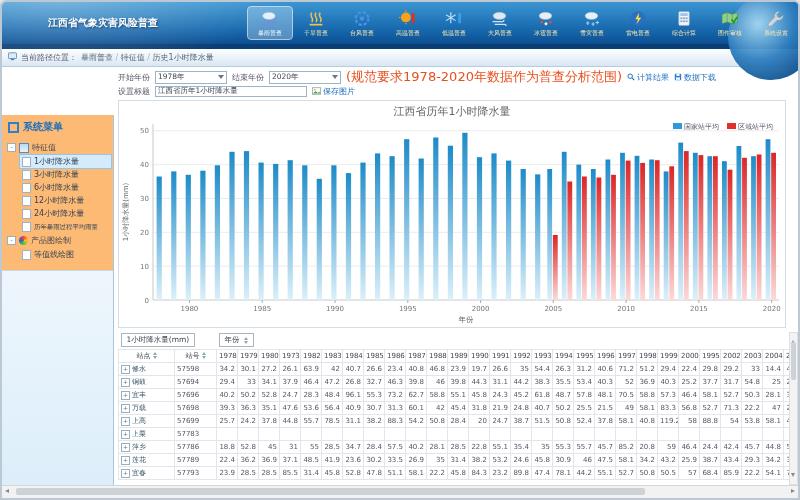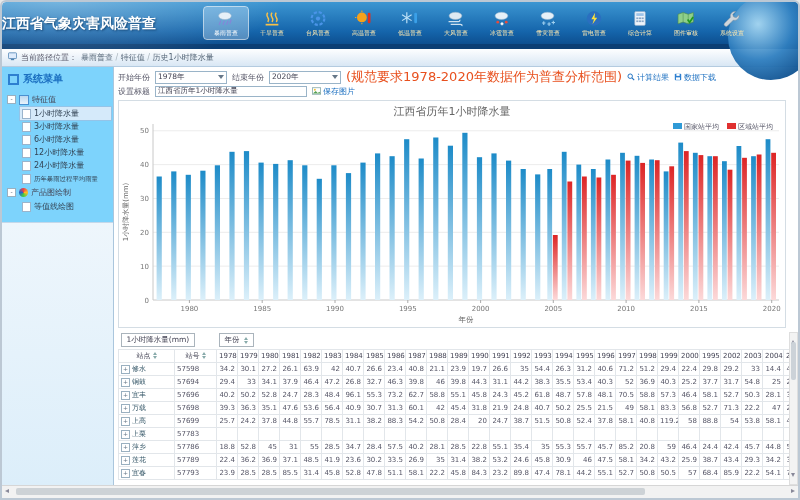--- a/index.html
+++ b/index.html
@@ -4,22 +4,22 @@
 <style>
   html,body{margin:0;padding:0;width:800px;height:500px;overflow:hidden;
     font-family:"DejaVu Sans","Liberation Sans",sans-serif;background:#e8e8e8;}
   .window{position:absolute;inset:0;border:2px solid #bcc8d4;border-radius:6px 6px 0 0;
     overflow:hidden;background:#fff;box-sizing:border-box;}
   
   .titlebar{height:42px;background:linear-gradient(180deg,#3c96d2 0%,#1565ab 70%,#0d4f90 100%);
     position:relative;display:flex;align-items:center;border-radius:4px 4px 0 0;}
   .titlebar::before{content:'';position:absolute;left:-50px;top:-34px;width:340px;height:100px;
     background:radial-gradient(ellipse at 32% 32%,rgba(255,255,255,.30),rgba(255,255,255,0) 68%);pointer-events:none;}
-  .app-title{width:198px;color:#fff;font-weight:bold;font-size:14px;line-height:16px;
-    text-shadow:1px 1px 2px rgba(0,40,80,.65);z-index:2;}
+  .app-title{width:198px;padding-left:9px;color:#fff;font-weight:bold;font-size:10px;line-height:16px;
+    text-shadow:1px 1px 2px rgba(0,40,80,.65);z-index:2;margin-left:37px;}
   .app-title .l2{padding-left:16px;}
   .toolbar{display:flex;flex:1;gap:2px;z-index:2;margin-left:4px;}
   .tb-item{width:44px;display:flex;flex-direction:column;align-items:center;cursor:pointer;
     padding:2px 0 1px;border-radius:3px;}
   .tb-item.active{background:rgba(214,238,255,.35);outline:1px solid rgba(255,255,255,.65);}
   .tb-icon{width:26px;height:19px;display:flex;align-items:center;justify-content:center;}
   .tb-label{font-size:6.5px;color:#ffe9b0;margin-top:1px;white-space:nowrap;transform:scale(.92);}
   .tb-item.active .tb-label{color:#fff;}
   .globe{position:absolute;right:-16px;top:-8px;width:86px;height:86px;border-radius:50%;z-index:1;
     background:radial-gradient(circle at 35% 35%,#a8d8f2,#2f7fc0 45%,#0a4a88 82%);opacity:.95;}
@@ -30,21 +30,21 @@
     padding:0 6px;gap:4px;}
   .crumb-seg{color:#567;cursor:pointer;}
   .crumb-sep{color:#a8b4bc;}
   .user-area{margin-left:auto;display:flex;align-items:center;gap:4px;}
   .user-label{color:#556;}
   .logout{background:linear-gradient(180deg,#ef6a55,#cc3220);color:#fff;border:1px solid #b02a18;
     border-radius:2px;padding:1px 6px 2px;font-size:7.5px;display:flex;gap:3px;align-items:center;cursor:pointer;}
   .pwr{width:5px;height:5px;border:1.5px solid #fff;border-radius:50%;display:inline-block;}
   
   .body{display:flex;height:calc(100% - 78px);}
-  .sidebar{width:112px;border-right:1px solid #aac6dd;display:flex;flex-direction:column;background:#7dd3fc;box-sizing:border-box;}
+  .sidebar{width:112px;border-right:1px solid #aac6dd;display:flex;flex-direction:column;background:#fdba74;box-sizing:border-box;margin-top:48px;}
   .sb-title{display:flex;align-items:center;gap:4px;padding:5px 6px 4px;color:#1b6fc0;font-weight:bold;font-size:10px;}
   .sq{width:7px;height:7px;border:2px solid #2d7fd0;flex:0 0 auto;}
   .tree{font-size:8px;color:#334;padding:2px 2px 4px 5px;}
   .tree-group{display:flex;align-items:center;gap:3px;padding:2px 0;cursor:pointer;color:#445;}
   .expander{width:7px;height:7px;border:1px solid #9ab0c0;background:#fff;font-size:6px;line-height:6px;
     text-align:center;color:#567;flex:0 0 auto;}
   .gicon-grid{width:8px;height:8px;border:1px solid #4a90d0;background:linear-gradient(#bcd8f0,#e8f3fc);flex:0 0 auto;}
   .gicon-pie{width:9px;height:9px;border-radius:50%;background:conic-gradient(#e44,#fb2,#4c4,#26c,#e44);flex:0 0 auto;}
   .tree-item{display:flex;align-items:center;gap:3px;padding:1px 2px;margin-left:13px;cursor:pointer;color:#345;white-space:nowrap;}
   .tree-item.selected{background:#d5eafa;outline:1px solid #94c4e8;}
@@ -504,21 +504,21 @@
                     <i class="tri-u"></i>
                     <i class="tri-d"></i>
                   </span></th>
                 <th>站号<span class="sortg">
                     <i class="tri-u"></i>
                     <i class="tri-d"></i>
                   </span></th>
                 <th>1978</th>
                 <th>1979</th>
                 <th>1980</th>
-                <th>1981</th>
+                <th>1973</th>
                 <th>1982</th>
                 <th>1983</th>
                 <th>1984</th>
                 <th>1985</th>
                 <th>1986</th>
                 <th>1987</th>
                 <th>1988</th>
                 <th>1989</th>
                 <th>1990</th>
                 <th>1991</th>
@@ -545,21 +545,21 @@
                 <td class="num">34.2</td>
                 <td class="num">30.1</td>
                 <td class="num">27.2</td>
                 <td class="num">26.1</td>
                 <td class="num">63.9</td>
                 <td class="num">42</td>
                 <td class="num">40.7</td>
                 <td class="num">26.6</td>
                 <td class="num">23.4</td>
                 <td class="num">40.8</td>
-                <td class="num">21.1</td>
+                <td class="num">46.8</td>
                 <td class="num">23.9</td>
                 <td class="num">19.7</td>
                 <td class="num">26.6</td>
                 <td class="num">35</td>
                 <td class="num">54.4</td>
                 <td class="num">26.3</td>
                 <td class="num">31.2</td>
                 <td class="num">40.6</td>
                 <td class="num">71.2</td>
                 <td class="num">51.2</td>

